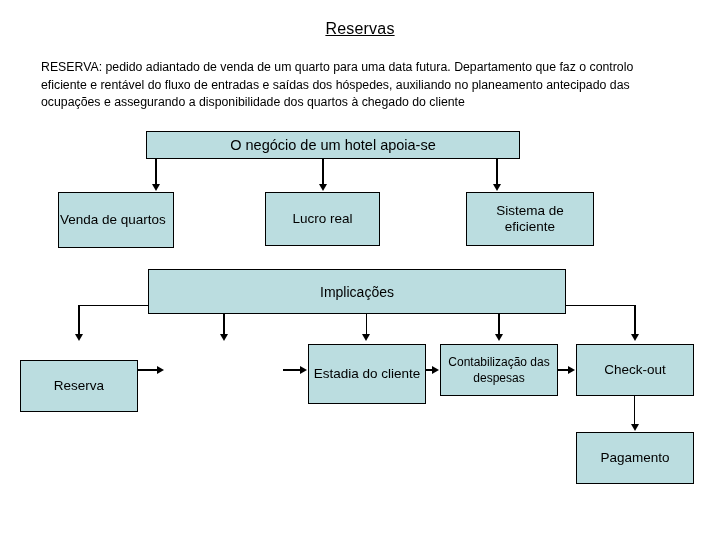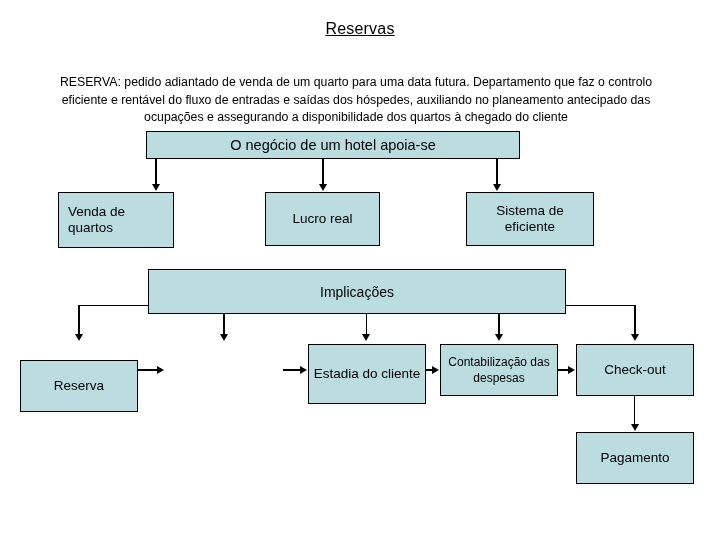--- a/index.html
+++ b/index.html
@@ -26,25 +26,25 @@
     font-size: 16px;
     font-weight: normal;
     text-decoration: underline;
     letter-spacing: 0.2px;
   }
 
   
   .intro-paragraph {
     position: absolute;
     left: 41px;
-    top: 74px;
+    top: 59px;
     width: 630px;
     font-size: 12.3px;
     line-height: 17.5px;
-    text-align: center;
+    text-align: left;
   }
 
   
   .diagram {
     position: absolute;
     left: 0;
     top: 0;
     width: 720px;
     height: 540px;
   }
@@ -57,21 +57,21 @@
     font-size: 13.5px;
     line-height: 16px;
     display: flex;
     align-items: center;
     text-align: center;
     padding: 0 4px;
   }
   .node.left-align {
     justify-content: flex-start;
     text-align: left;
-    padding-left: 9px;
+    padding-left: 1px;
   }
   .node .node-label { display: block; width: 100%; }
   .node.left-align .node-label { text-align: left; }
 
   
   #node-business   { left: 146px; top: 131px; width: 374px; height: 28px; font-size: 14.5px; }
   #node-room-sales { left: 58px;  top: 192px; width: 116px; height: 56px; }
   #node-profit     { left: 265px; top: 192px; width: 115px; height: 54px; }
   #node-system     { left: 466px; top: 192px; width: 128px; height: 54px; }
   #node-implications { left: 148px; top: 269px; width: 418px; height: 45px; font-size: 14px; }

